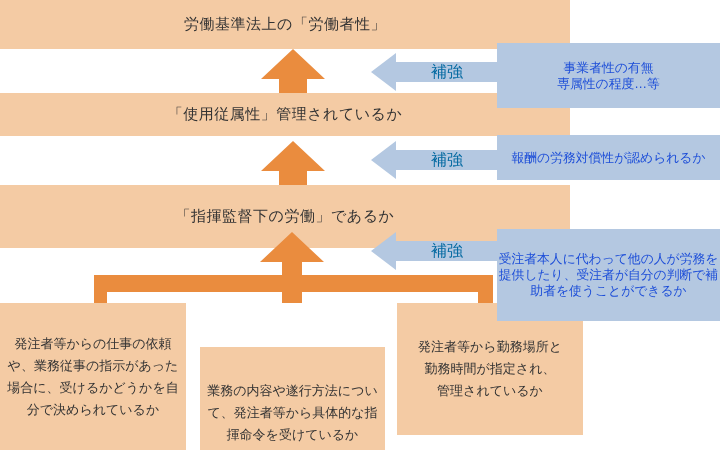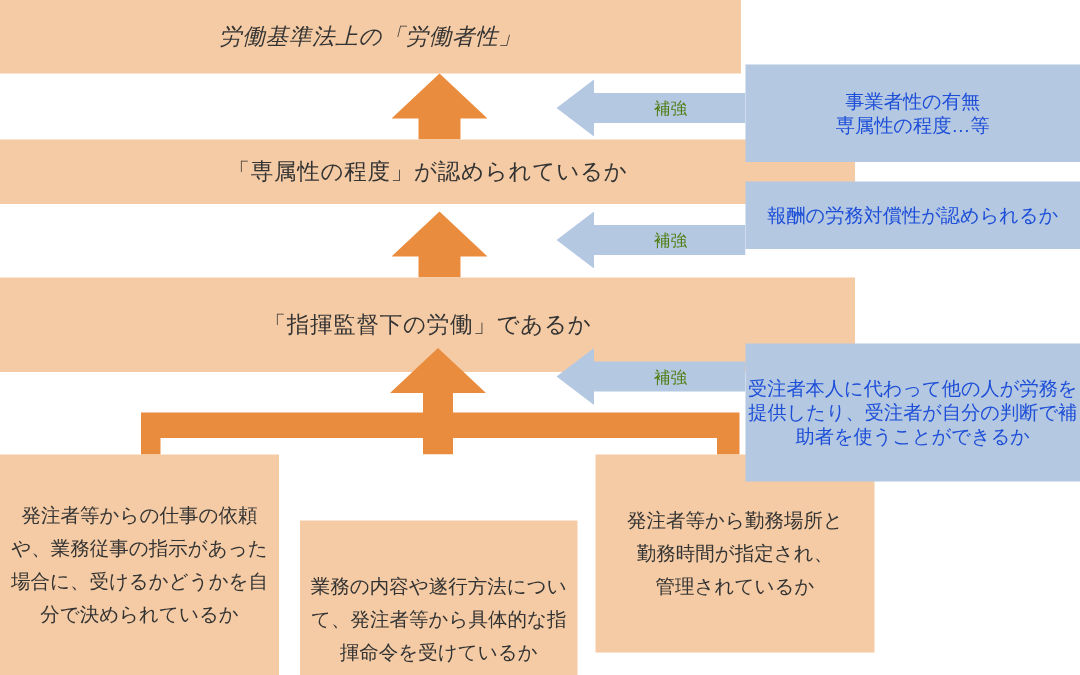--- a/index.html
+++ b/index.html
@@ -17,34 +17,34 @@
     text-align:center;font-size:13px;line-height:22px;white-space:pre-line;color:#333;
   }
   .note-box{
     background:var(--blue);display:flex;align-items:center;justify-content:center;
     text-align:center;font-size:12.8px;line-height:16px;white-space:pre-line;color:#1d4ed8;
   }
   .orange-fill{fill:var(--orange);}
   .blue-fill{fill:var(--blue);}
   .bar{background:var(--orange);}
   .reinforce{
-    font-size:11px;color:#4d7c0f;text-align:left;width:100px;
+    font-size:16px;color:#0369a1;text-align:left;width:100px;
     display:flex;align-items:center;justify-content:center;
   }
 </style>
 </head>
 <body>
 
 <div class="canvas">
 
-  <div class="band abs" style="left:0;top:0;width:494px;height:49px;font-style:italic;">
+  <div class="band abs" style="left:0;top:0;width:570px;height:49px;">
     <span>労働基準法上の「労働者性」</span>
   </div>
   <div class="band abs" style="left:0;top:93px;width:570px;height:43px;">
-    <span>「専属性の程度」が認められているか</span>
+    <span>「使用従属性」管理されているか</span>
   </div>
   <div class="band abs" style="left:0;top:185px;width:570px;height:63px;">
     <span>「指揮監督下の労働」であるか</span>
   </div>
 
   <svg class="abs" style="left:261px;top:49px;" width="64" height="44" viewBox="0 0 64 44">
     <polygon class="orange-fill" points="32,0 64,30 46,30 46,44 18,44 18,30 0,30"></polygon>
   </svg>
   <svg class="abs" style="left:261px;top:141px;" width="64" height="44" viewBox="0 0 64 44">
     <polygon class="orange-fill" points="32,0 64,30 46,30 46,44 18,44 18,30 0,30"></polygon>
@@ -71,21 +71,21 @@
   <div class="crit-box abs" style="left:397px;top:303px;width:186px;height:132px;">
     <div>発注者等から勤務場所と
 勤務時間が指定され、
 管理されているか</div>
   </div>
 
   <div class="note-box abs" style="left:497px;top:43px;width:223px;height:65px;">
     <div>事業者性の有無
 専属性の程度…等</div>
   </div>
-  <div class="note-box abs" style="left:497px;top:121px;width:223px;height:45px;align-items:center;">
+  <div class="note-box abs" style="left:497px;top:135px;width:223px;height:45px;align-items:center;">
     <div>報酬の労務対償性が認められるか</div>
   </div>
   <div class="note-box abs" style="left:497px;top:229px;width:223px;height:92px;">
     <div>受注者本人に代わって他の人が労務を
 提供したり、受注者が自分の判断で補
 助者を使うことができるか</div>
   </div>
 
   <svg class="abs" style="left:371px;top:53px;" width="126" height="38" viewBox="0 0 126 38">
     <polygon class="blue-fill" points="0,19 25,0 25,9 126,9 126,29 25,29 25,38"></polygon>

